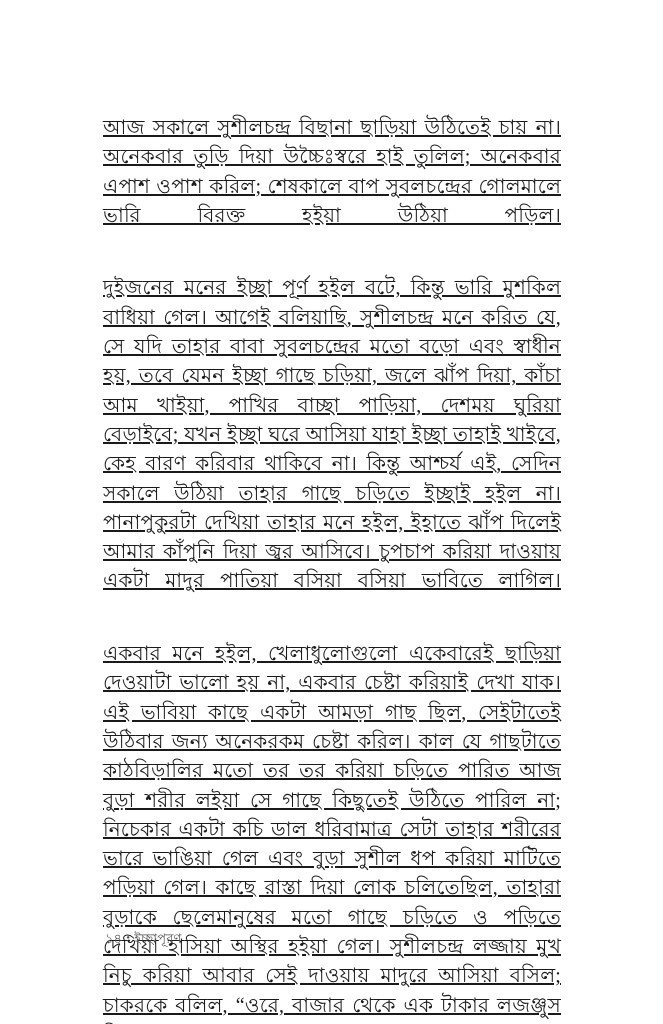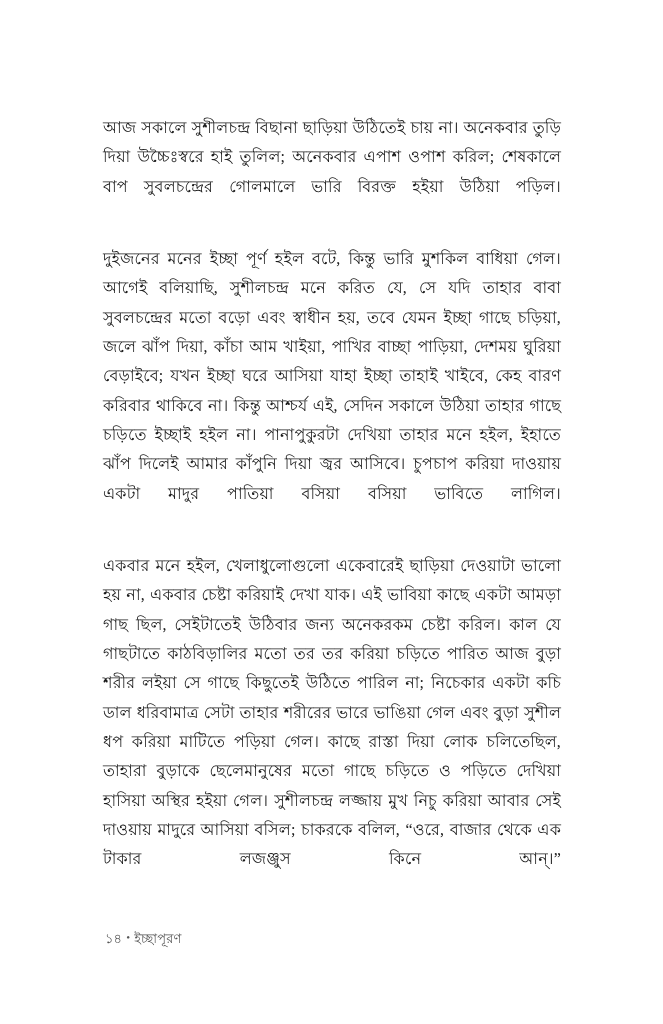--- a/index.html
+++ b/index.html
@@ -26,28 +26,29 @@
 
   .text-column {
     position: absolute;
     left: 103px;
     top: 113px;
     width: 458px;
   }
 
   .para {
     margin: 0 0 14px 0;
-    font-size: 16px;
+    font-size: 20px;
     line-height: 29.3px;
     text-align: justify;
     text-justify: inter-word;
     word-spacing: 0.02em;
     letter-spacing: 0.01em;
     color: #1a1a1a;
     hyphens: none;
+    text-decoration: underline;
   }
   .para:last-child {
     margin-bottom: 0;
   }
 
   
   .para::after {
     content: "";
     display: inline-block;
     width: 100%;

